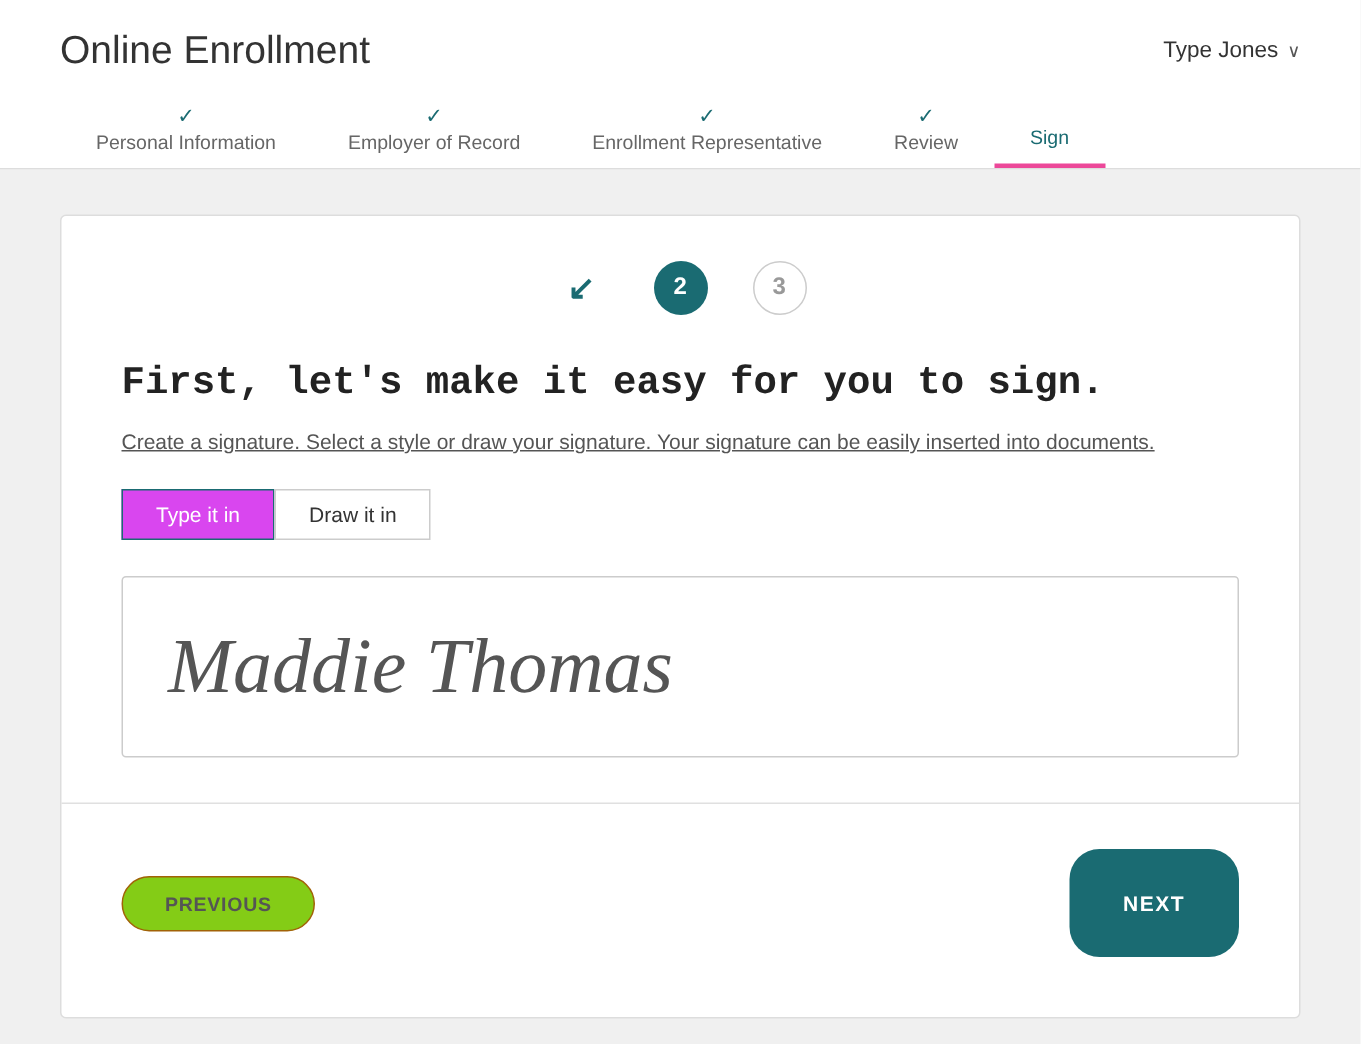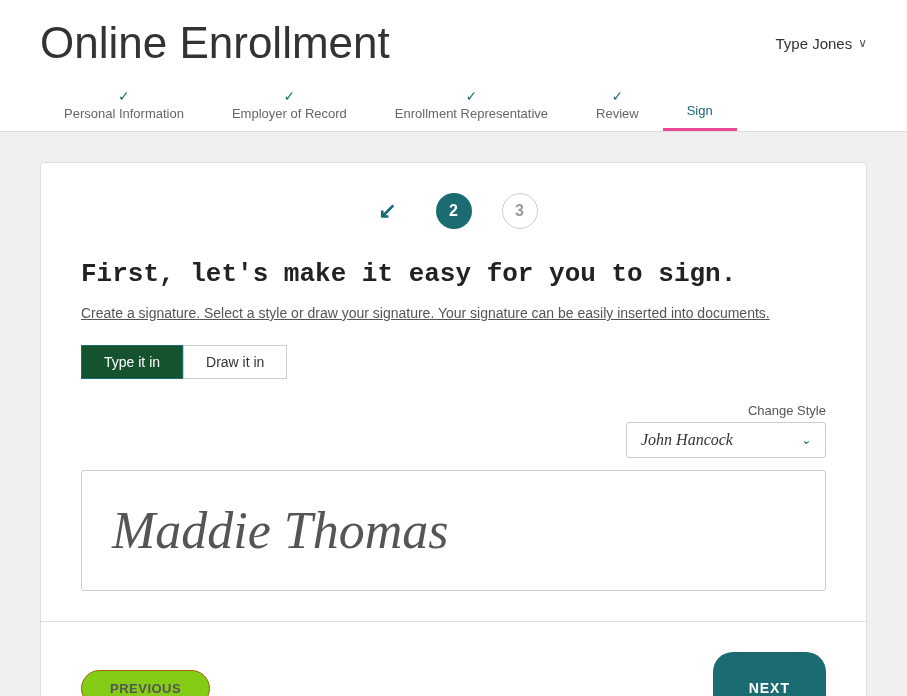--- a/index.html
+++ b/index.html
@@ -16,21 +16,21 @@
       padding: 18px 40px 0 40px;
       border-bottom: 1px solid #ddd;
     }
     .header-top {
       display: flex;
       justify-content: space-between;
       align-items: center;
       padding-bottom: 12px;
     }
     .app-title {
-      font-size: 44px;
+      font-size: 26px;
       font-weight: 300;
       color: #333;
     }
     .user-menu {
       display: flex;
       align-items: center;
       gap: 6px;
       cursor: pointer;
       font-size: 15px;
       color: #333;
@@ -141,21 +141,21 @@
       display: flex;
       margin-bottom: 24px;
     }
     .toggle-btn {
       padding: 8px 22px;
       font-size: 14px;
       cursor: pointer;
       border: 1px solid #1a6b72;
     }
     .toggle-btn.active {
-      background: #14532d;
+      background: #d946ef;
       color: #fff;
       border-color: #1a6b72;
     }
     .toggle-btn.inactive {
       background: #fff;
       color: #333;
       border-color: #ccc;
     }
 
     
@@ -296,27 +296,20 @@
 
     <h2 class="section-title">First, let's make it easy for you to sign.</h2>
 
     <p class="section-desc">Create a signature. Select a style or draw your signature. Your signature can be easily inserted into documents.</p>
 
     <div class="toggle-group">
       <button class="toggle-btn active">Type it in</button>
       <button class="toggle-btn inactive">Draw it in</button>
     </div>
 
-    <div class="style-section">
-      <span class="style-label">Change Style</span>
-      <div class="style-select">
-        <span>John Hancock</span>
-        <span class="dropdown-arrow">⌄</span>
-      </div>
-    </div>
 
     <div class="signature-box">
       <span class="signature-text">Maddie Thomas</span>
     </div>
 
     <hr class="divider">
 
     <div class="footer-buttons">
       <button class="btn-previous">PREVIOUS</button>
       <button class="btn-next">NEXT</button>

